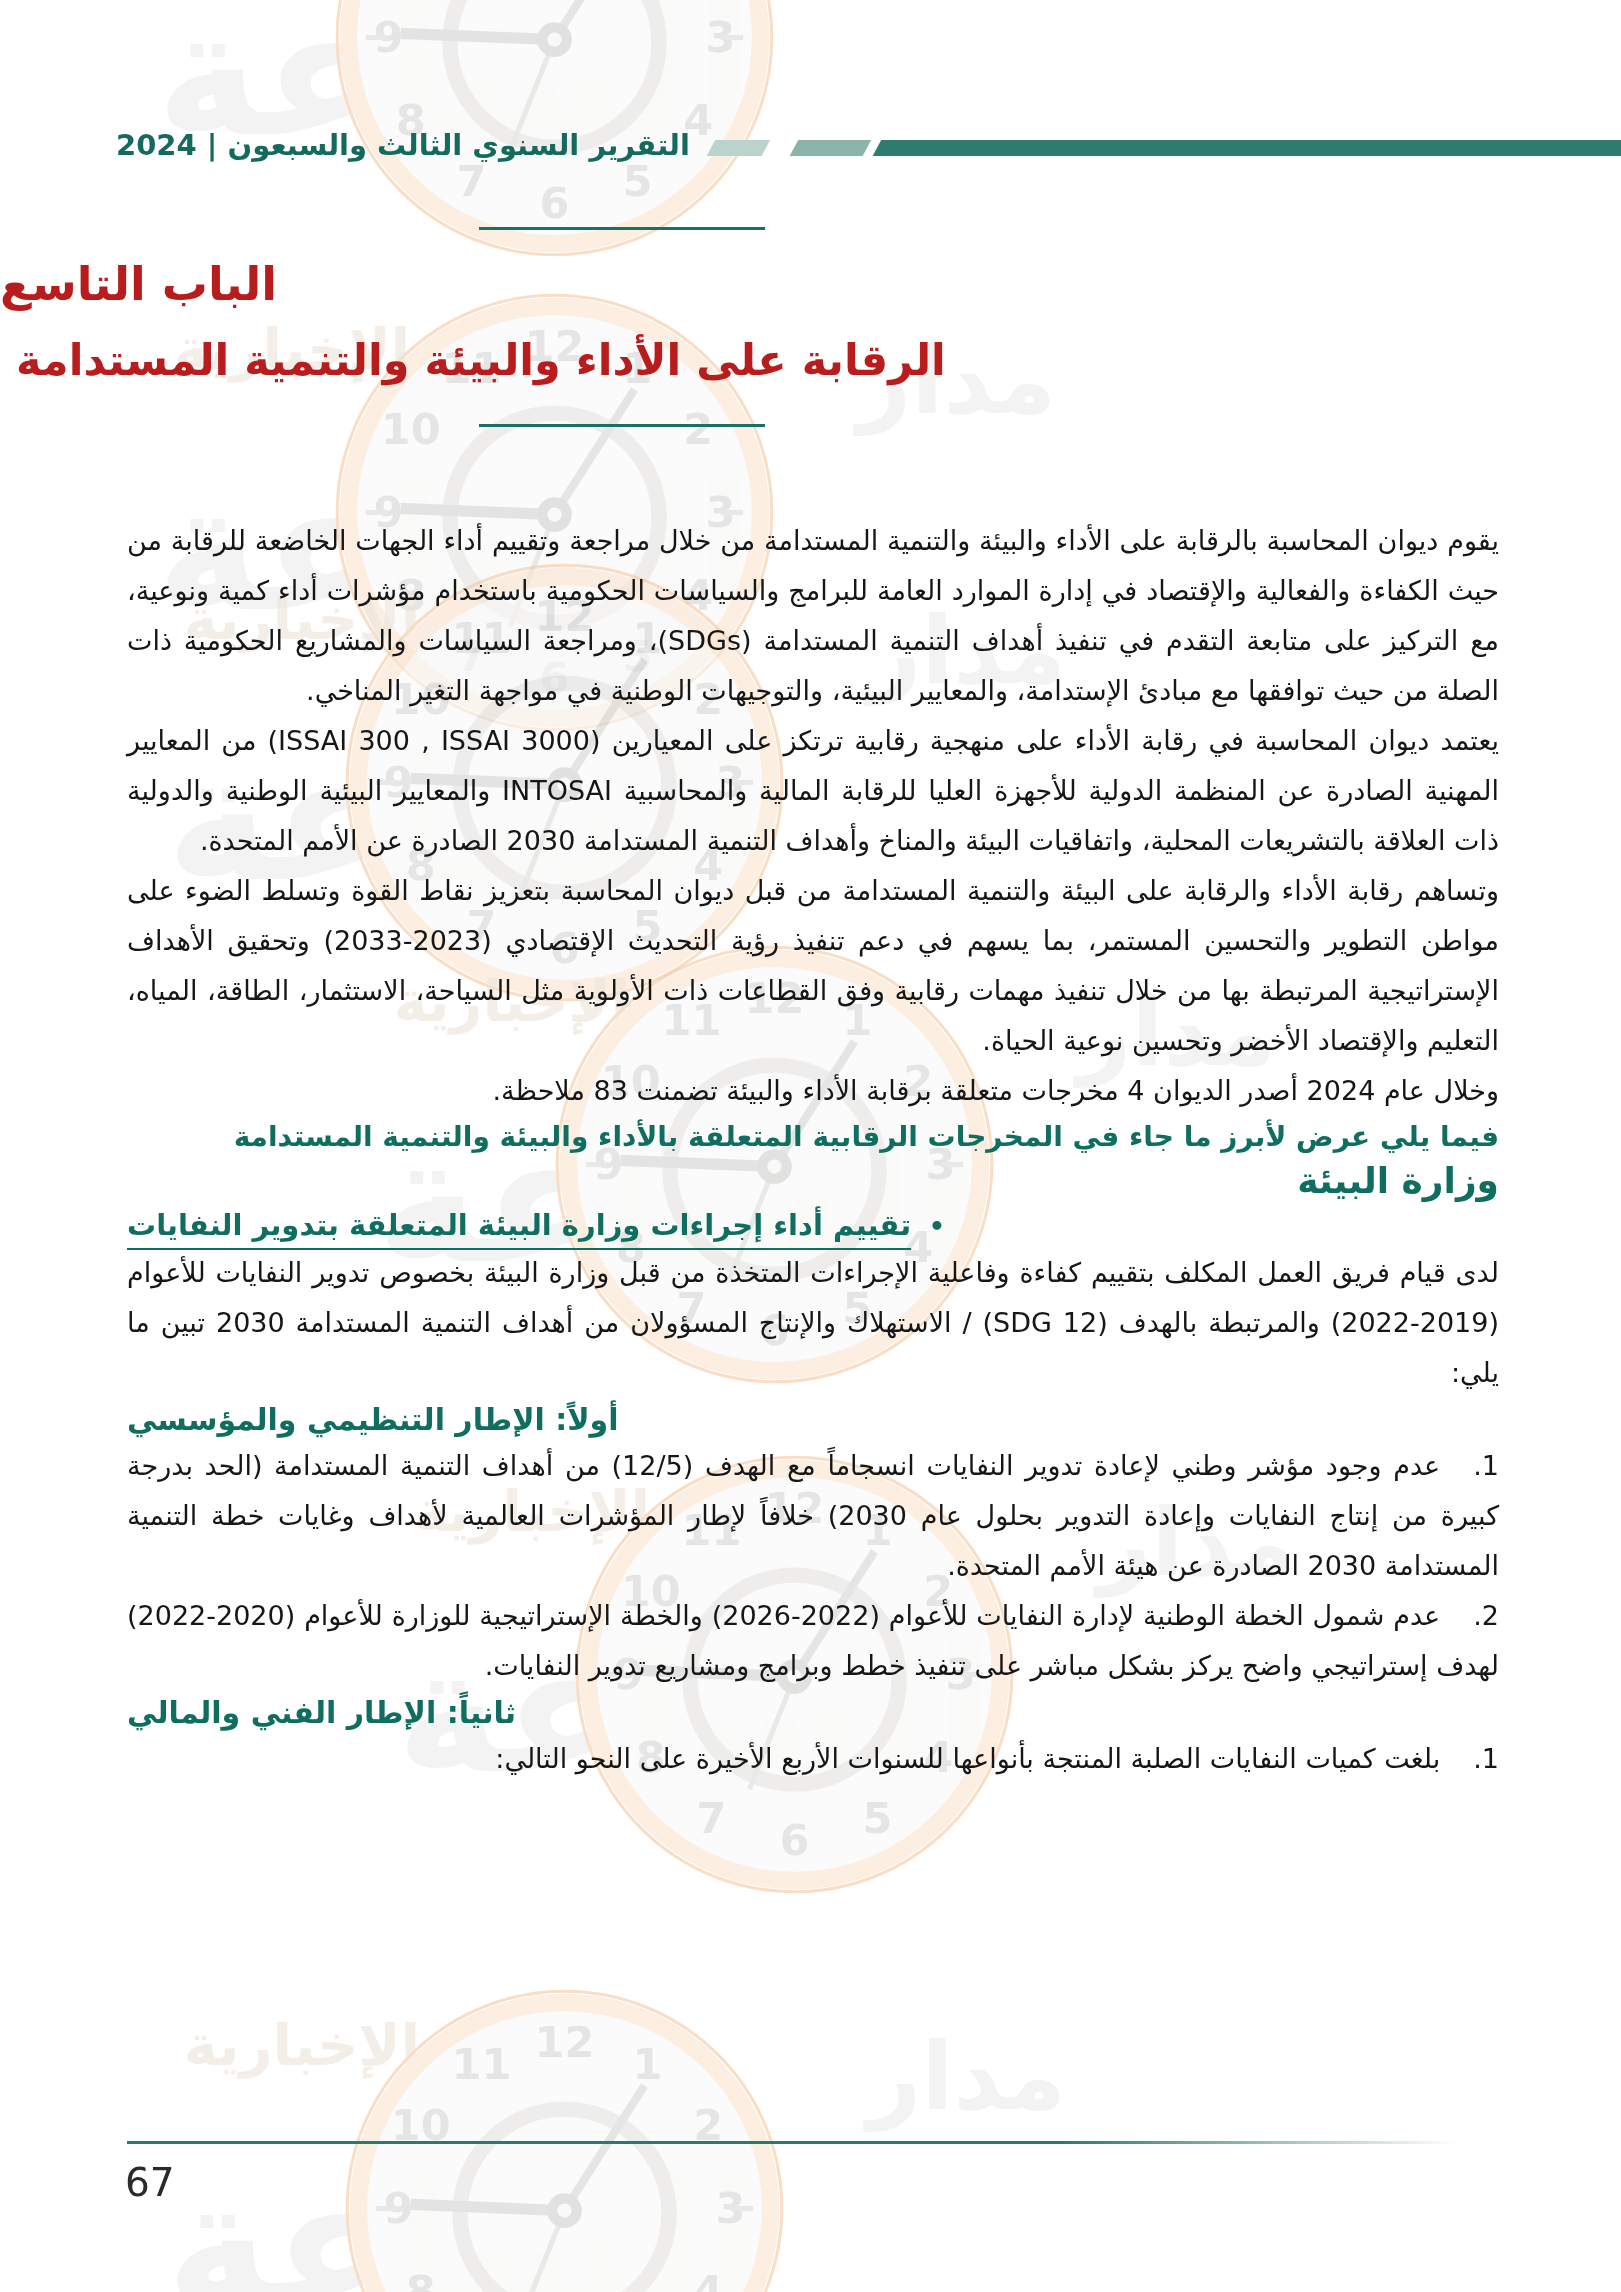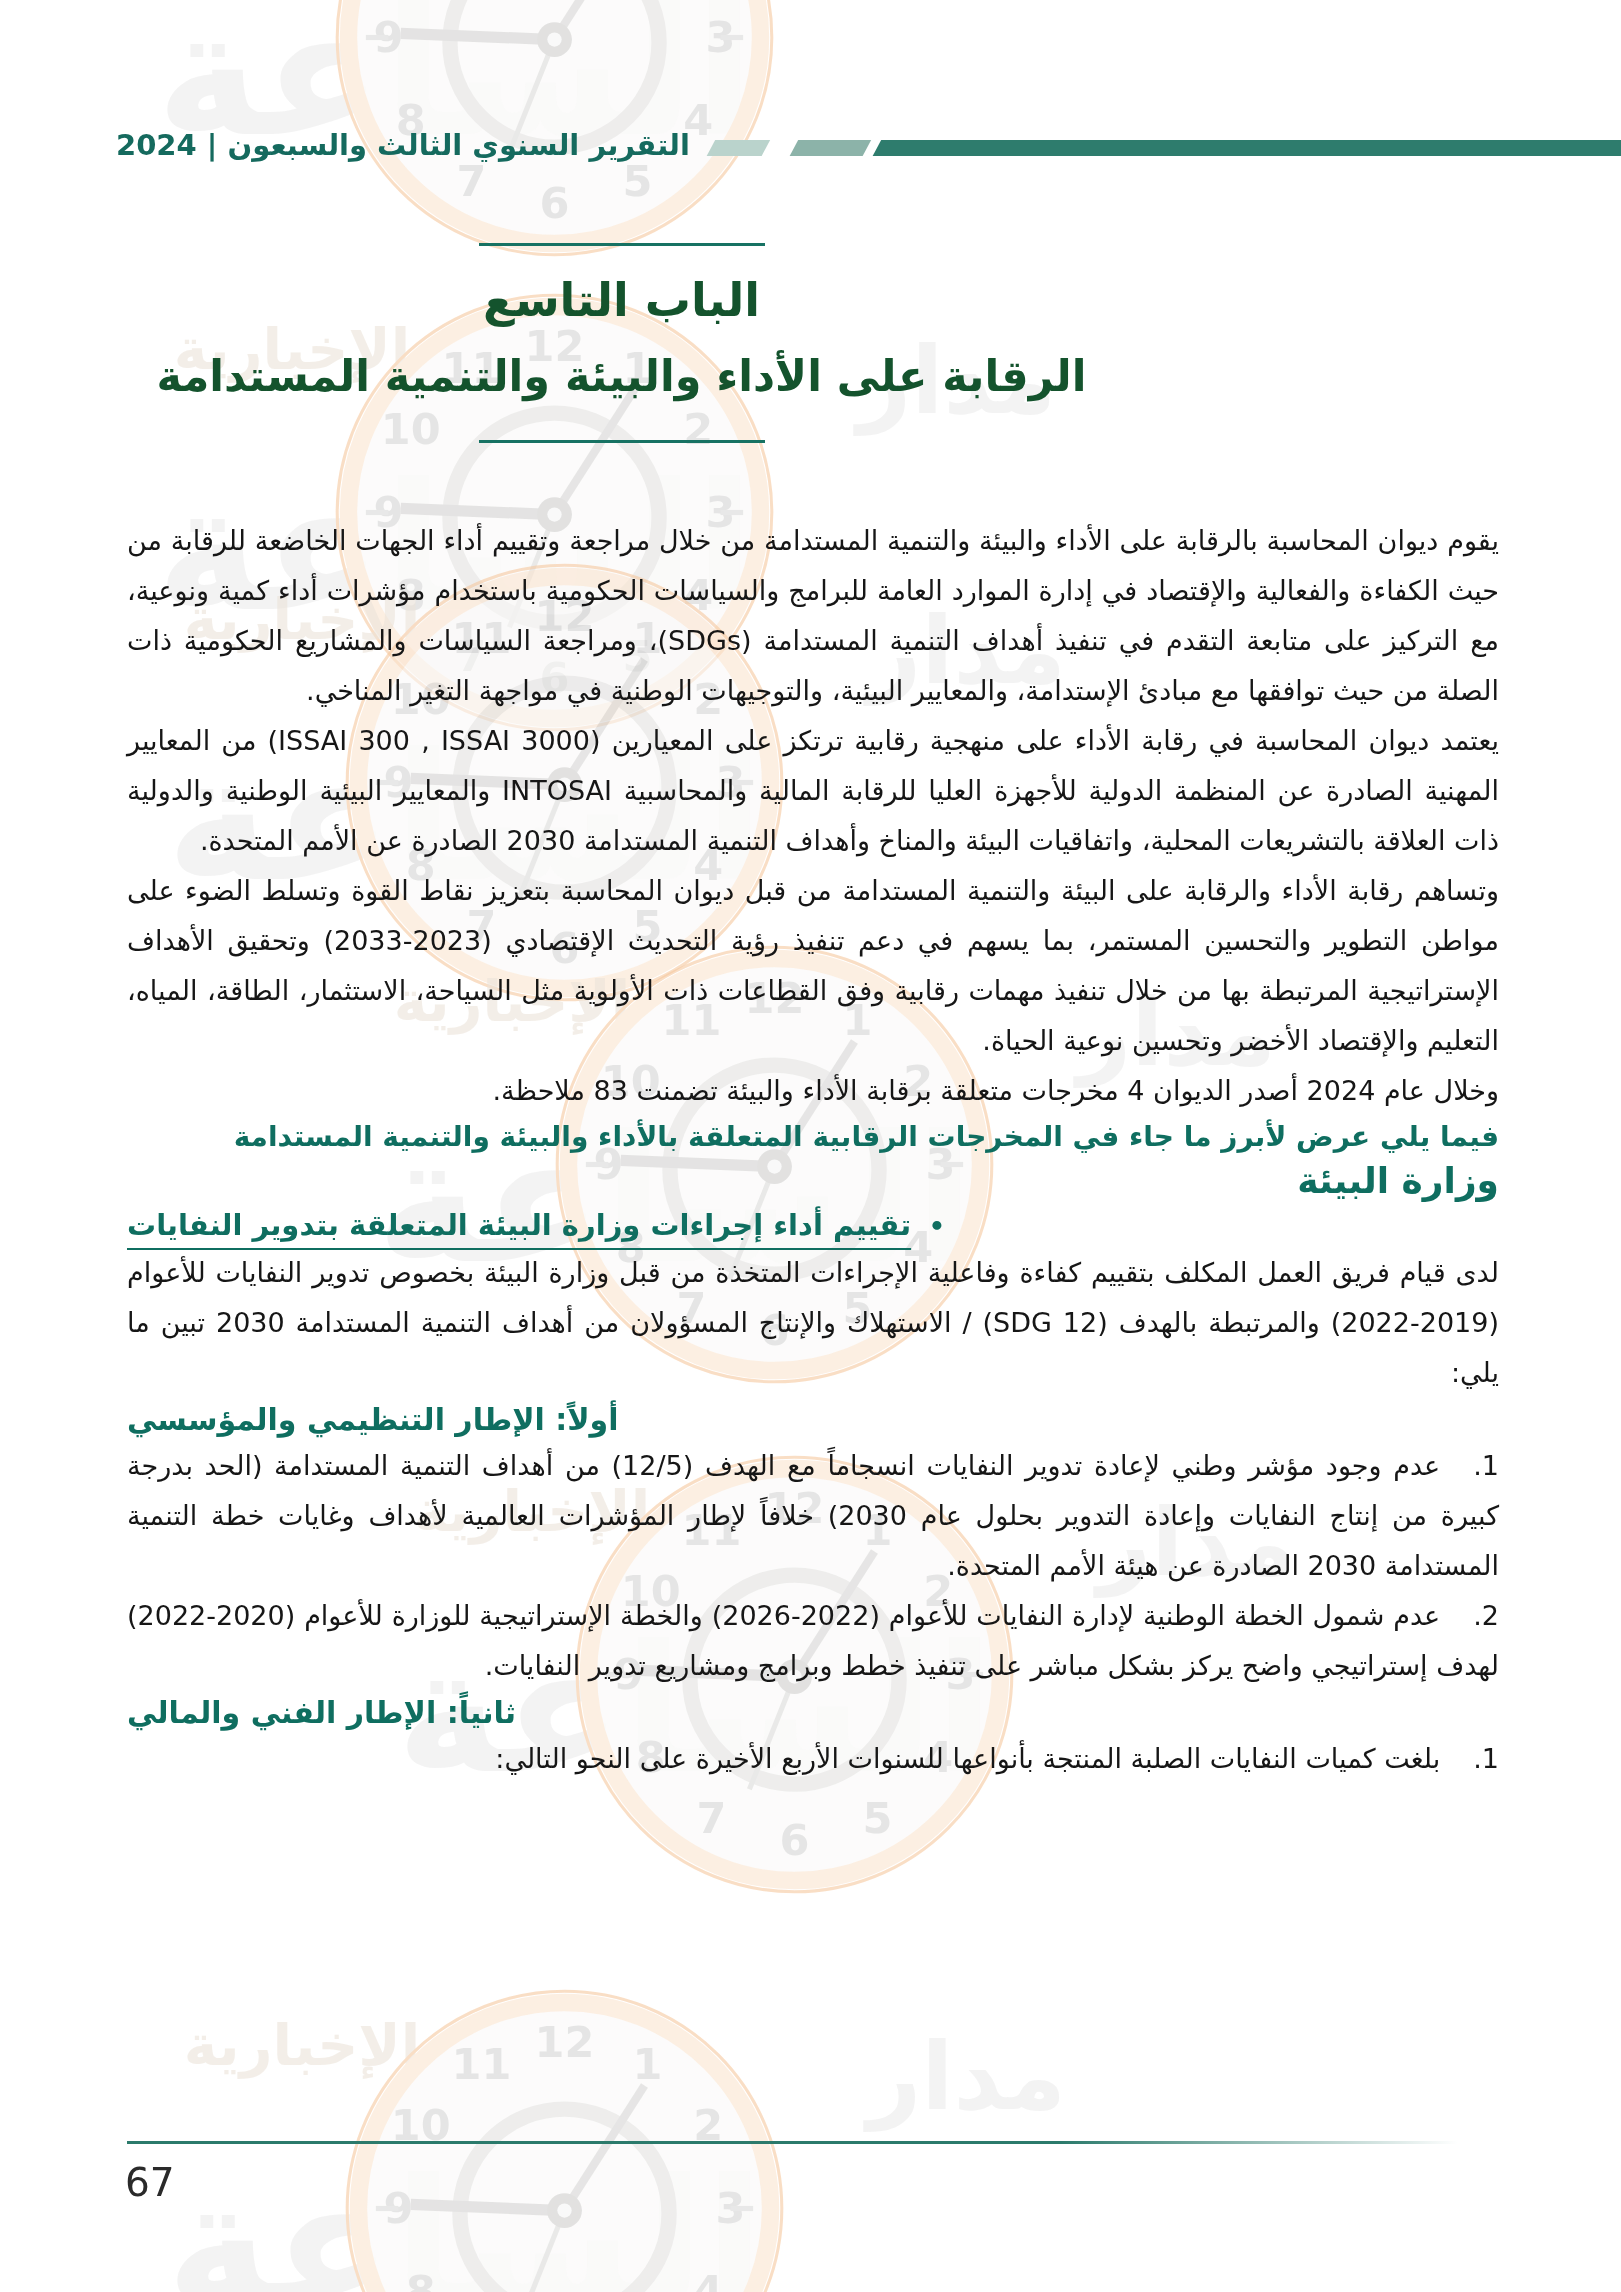--- a/index.html
+++ b/index.html
@@ -22,21 +22,21 @@
   .header-title{
     color:#156a5e;font-size:29px;font-weight:bold;direction:rtl;
     white-space:nowrap;letter-spacing:0;
   }
   .header-bar{flex:1;display:flex;align-items:center;height:15.7px;margin-left:21.6px;margin-top:5.9px;}
   .seg{height:15.7px;}
   .seg1{width:55px;background:#bad3cc;transform:skewX(-28deg);}
   .seg2{width:73px;margin-left:27.4px;background:#8cb3a9;transform:skewX(-28deg);}
   .seg3{flex:1;margin-left:9.8px;margin-right:-23.5px;background:#2e7c6d;transform:skewX(-28deg);}
   
-  .chapter{position:absolute;top:243px;left:0;width:1243px;z-index:1;text-align:center;color:#14532d;}
+  .chapter{position:absolute;top:227px;left:0;width:1243px;z-index:1;text-align:left;color:#b91c1c;}
   .rule{width:286px;height:2.9px;background:#177263;margin:0 auto;}
   .chapter-number{font-size:46px;font-weight:bold;margin:25.5px 0 7.8px;line-height:1.3;}
   .chapter-title{font-size:43px;font-weight:bold;margin:16px;line-height:1.35;}
   .rule-bottom{margin-top:35px;}
   
   .content{
     position:absolute;top:516px;right:122px;left:127px;z-index:1;
     direction:rtl;text-align:justify;
     font-size:27px;line-height:50px;color:#161616;
   }

